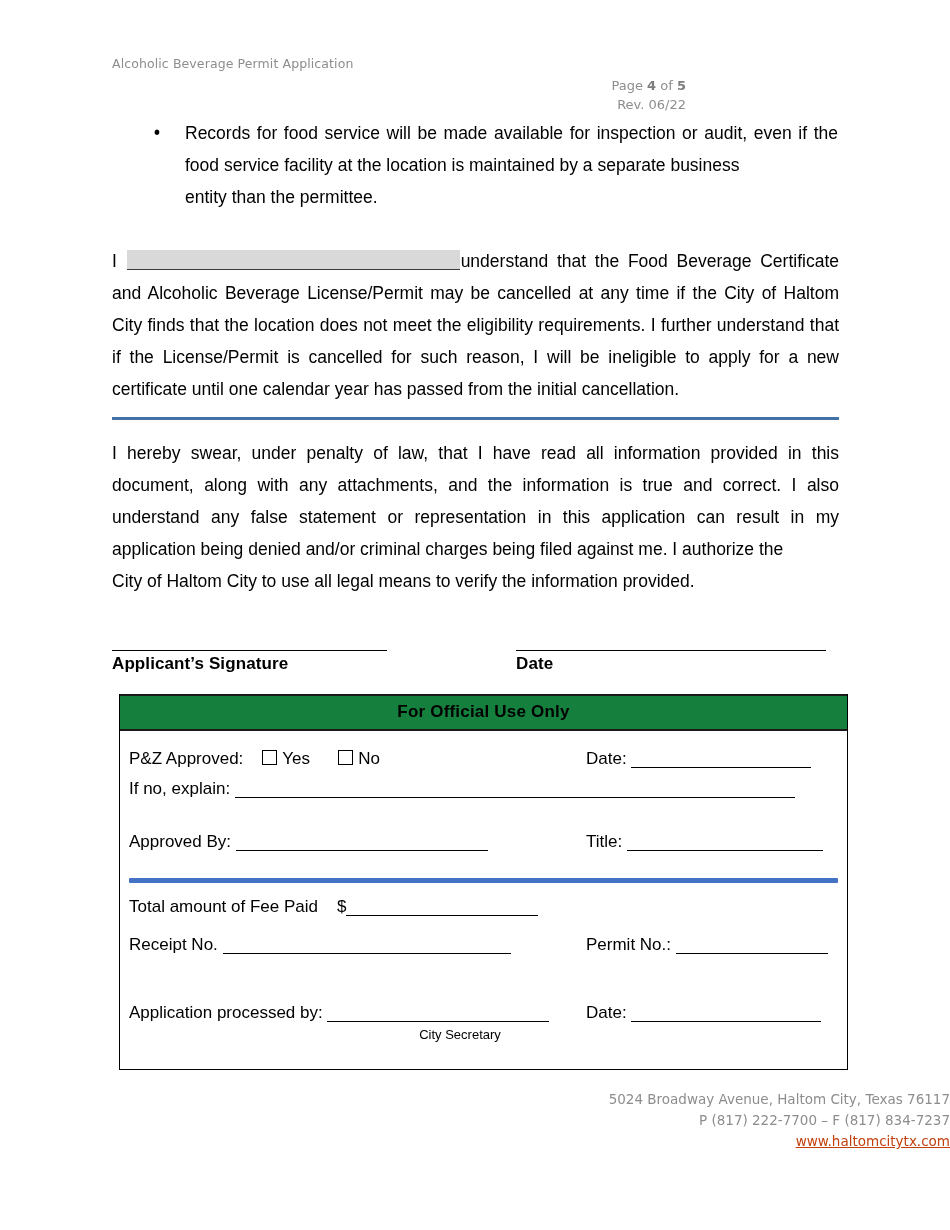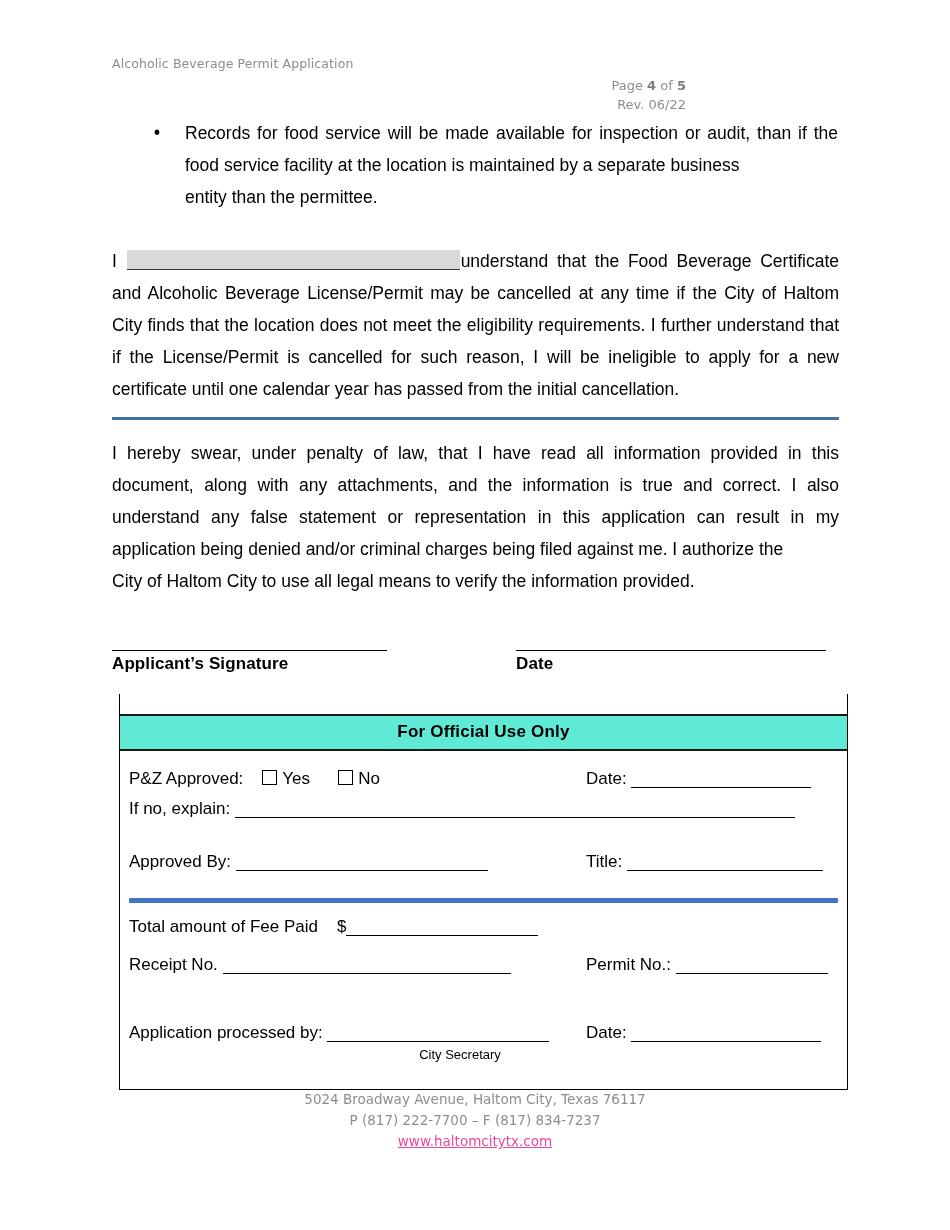--- a/index.html
+++ b/index.html
@@ -139,29 +139,28 @@
     position: absolute;
     left: 119px;
     top: 694px;
     width: 729px;
     border-left: 1.2px solid #000;
     border-right: 1.2px solid #000;
     border-bottom: 1.2px solid #000;
     box-sizing: border-box;
   }
   .official-head {
-    background: #5eead4;
+    background: #15803d;
     border-top: 2.5px solid #1a1a1a;
     border-bottom: 2.5px solid #1a1a1a;
     text-align: center;
     font-size: 17px;
     font-weight: bold;
     padding: 6px 0 7px 0;
     letter-spacing: 0.2px;
-    margin-top: 20px;
   }
   .official-body { padding: 18px 0 14px 0; position: relative; }
 
   .row {
     position: relative;
     font-size: 17px;
     height: 30px;
     padding-left: 9px;
   }
   .cell-left  { position: absolute; left: 9px;   top: 0; white-space: nowrap; }
@@ -196,28 +195,28 @@
     width: 280px;
     top: 24px;
   }
 
   
   .footer {
     position: absolute;
     left: 0;
     top: 1089px;
     width: 950px;
-    text-align: center;
+    text-align: right;
     font-family: "DejaVu Sans", sans-serif;
     font-size: 13.5px;
     color: #8d8d8d;
     line-height: 21px;
   }
   .footer a, .footer .link {
-    color: #ec4899;
+    color: #c2410c;
     text-decoration: underline;
   }
 </style>
 </head>
 <body>
 
 <div class="page">
 
   <div class="doc-header">Alcoholic Beverage Permit Application</div>
 
@@ -230,21 +229,21 @@
     </div>
     <div>Rev. 06/22</div>
   </div>
 
   <div class="bullets">
     <div class="bullet-row">
       <span class="bullet-dot">•</span>
     </div>
     <div class="bullet-row">
       <span class="bullet-dot">•</span>
-      <span>Records for food service will be made available for inspection or audit, than if the food service facility at the location is maintained by a separate business</span>
+      <span>Records for food service will be made available for inspection or audit, even if the food service facility at the location is maintained by a separate business</span>
       <div class="last-line">entity than the permittee.</div>
     </div>
   </div>
 
   <div class="consent">
     <p>
       <span>I</span>
       <span class="fill-blank"></span><span>understand that the Food Beverage Certificate and Alcoholic Beverage License/Permit may be cancelled at any time if the City of Haltom City finds that the location does not meet the eligibility requirements.  I further understand that if the License/Permit is cancelled for such reason, I will be ineligible to apply for a new certificate until one calendar year has passed from the initial cancellation.</span>
     </p>
   </div>

